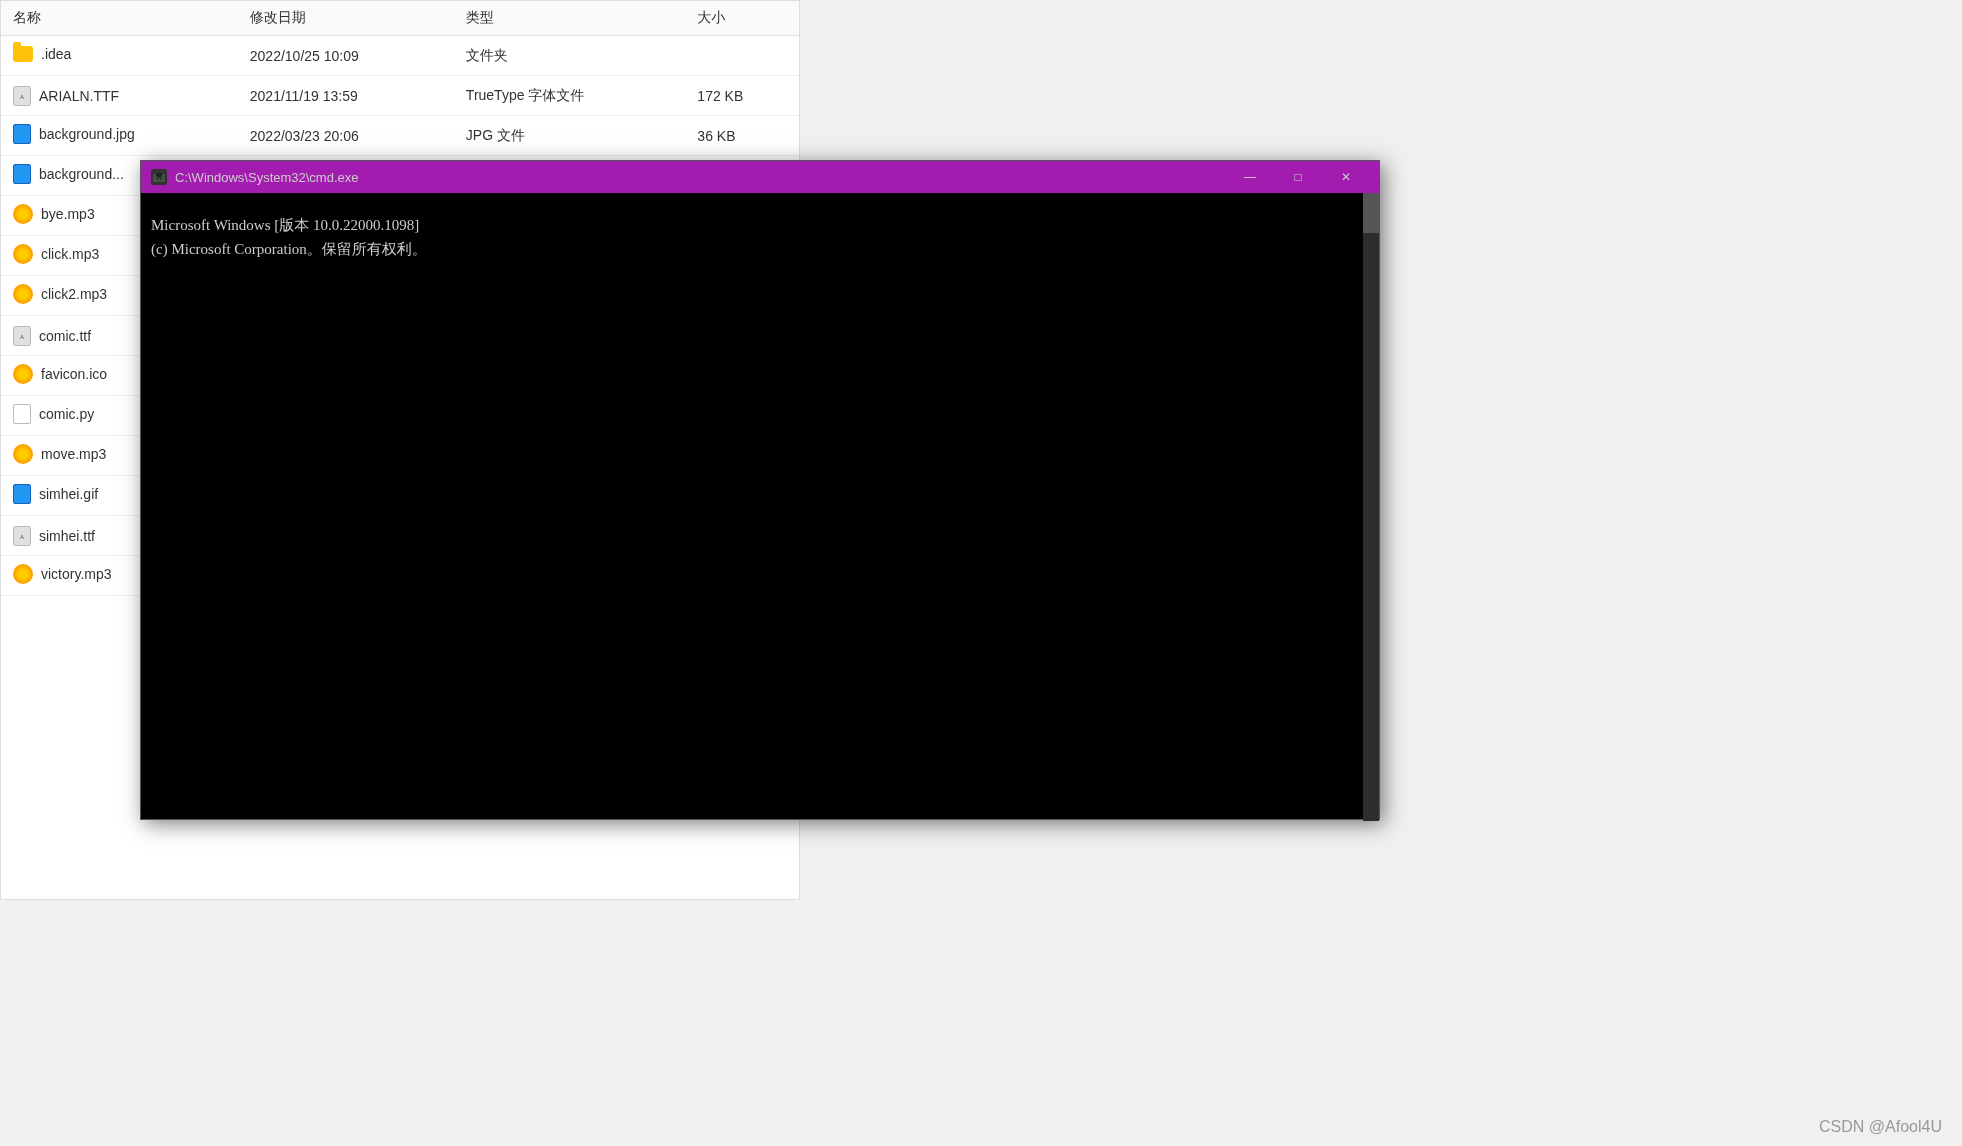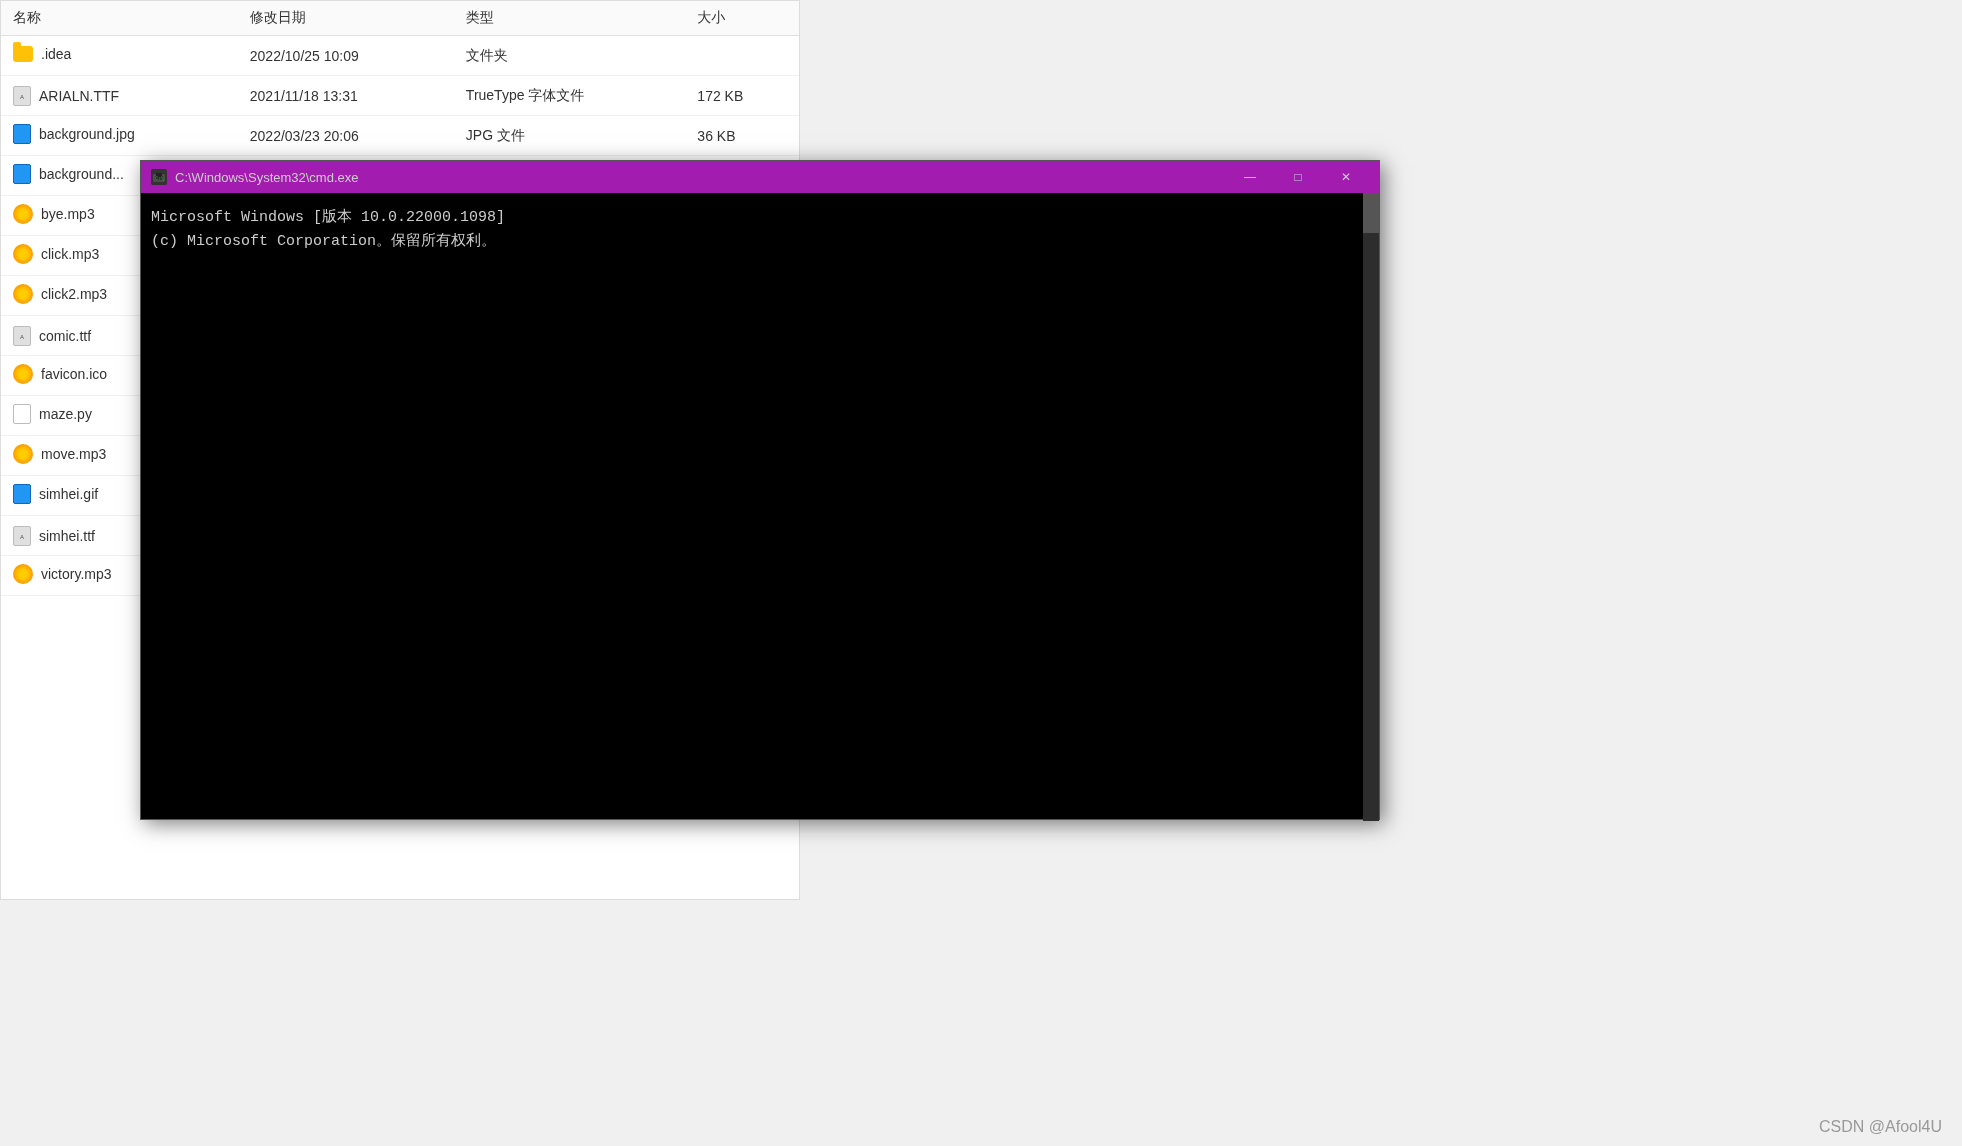--- a/index.html
+++ b/index.html
@@ -198,22 +198,22 @@
       justify-content: center;
       cursor: pointer;
       color: #cccccc;
       font-size: 12px;
       background: transparent;
       border: none;
     }
 
     .cmd-content {
       flex: 1;
-      padding: 13px 10px;
-      font-family: Liberation Mono, monospace;
+      padding: 20px 10px;
+      font-family: Liberation Serif, serif;
       font-size: 15px;
       color: #cccccc;
       line-height: 1.6;
       overflow: hidden;
     }
 
     .cmd-line {
       white-space: pre;
     }
 
@@ -282,21 +282,21 @@
       <td>文件夹</td>
       <td></td>
     </tr>
         <tr>
       <td>
         <span class="file-icon">
           <span class="icon-ttf">A</span>
           <span>ARIALN.TTF</span>
         </span>
       </td>
-      <td>2021/11/18 13:31</td>
+      <td>2021/11/19 13:59</td>
       <td>TrueType 字体文件</td>
       <td>172 KB</td>
     </tr>
         <tr>
       <td>
         <span class="file-icon">
           <span class="icon-jpg"></span>
           <span>background.jpg</span>
         </span>
       </td>
@@ -367,21 +367,21 @@
         </span>
       </td>
       <td></td>
       <td></td>
       <td></td>
     </tr>
         <tr>
       <td>
         <span class="file-icon">
           <span class="icon-py"></span>
-          <span>maze.py</span>
+          <span>comic.py</span>
         </span>
       </td>
       <td></td>
       <td></td>
       <td></td>
     </tr>
         <tr>
       <td>
         <span class="file-icon">
           <span class="icon-mp3"></span>

